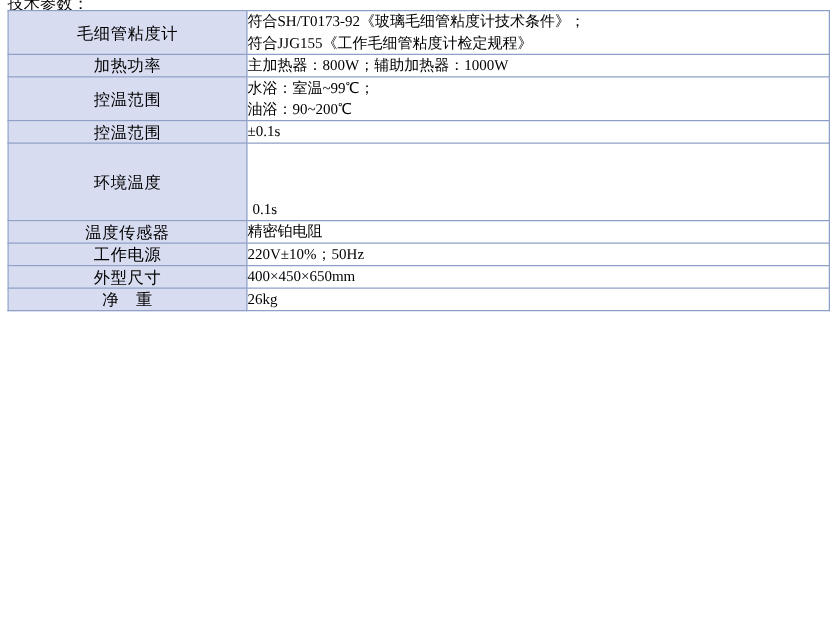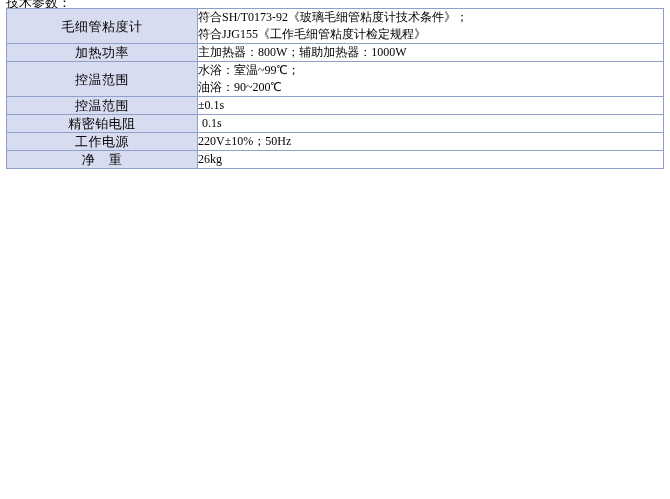--- a/index.html
+++ b/index.html
@@ -61,20 +61,21 @@
     color: #000;
     padding: 5px 6px 5px 8px;
     font-family: "Liberation Serif", serif;
   }
   td.value .line {
     display: block;
     white-space: nowrap;
   }
   td.value .indent {
     padding-left: 4px;
+    margin-top: 44px;
   }
   sup {
     font-size: 9px;
     vertical-align: super;
     line-height: 0;
   }
   .spaced {
     letter-spacing: 4px;
   }
 </style>
@@ -114,38 +115,50 @@
 
       <tr>
         <td class="label">控温范围</td>
         <td class="value">
           <span class="line">±0.1s</span>
         </td>
       </tr>
 
 
       <tr>
-        <td class="label">精密铂电阻</td>
+        <td class="label">环境温度</td>
         <td class="value">
           <span class="line indent">0.1s</span>
         </td>
       </tr>
 
 
+      <tr>
+        <td class="label">温度传感器</td>
+        <td class="value">
+          <span class="line">精密铂电阻</span>
+        </td>
+      </tr>
 
 
       <tr>
         <td class="label">工作电源</td>
         <td class="value">
           <span class="line">220V±10%；50Hz</span>
         </td>
       </tr>
 
 
 
+      <tr>
+        <td class="label">外型尺寸</td>
+        <td class="value">
+          <span class="line">400×450×650mm</span>
+        </td>
+      </tr>
 
       <tr>
         <td class="label spaced">净　重</td>
         <td class="value">
           <span class="line">26kg</span>
         </td>
       </tr>
 
     </tbody>
   </table>

